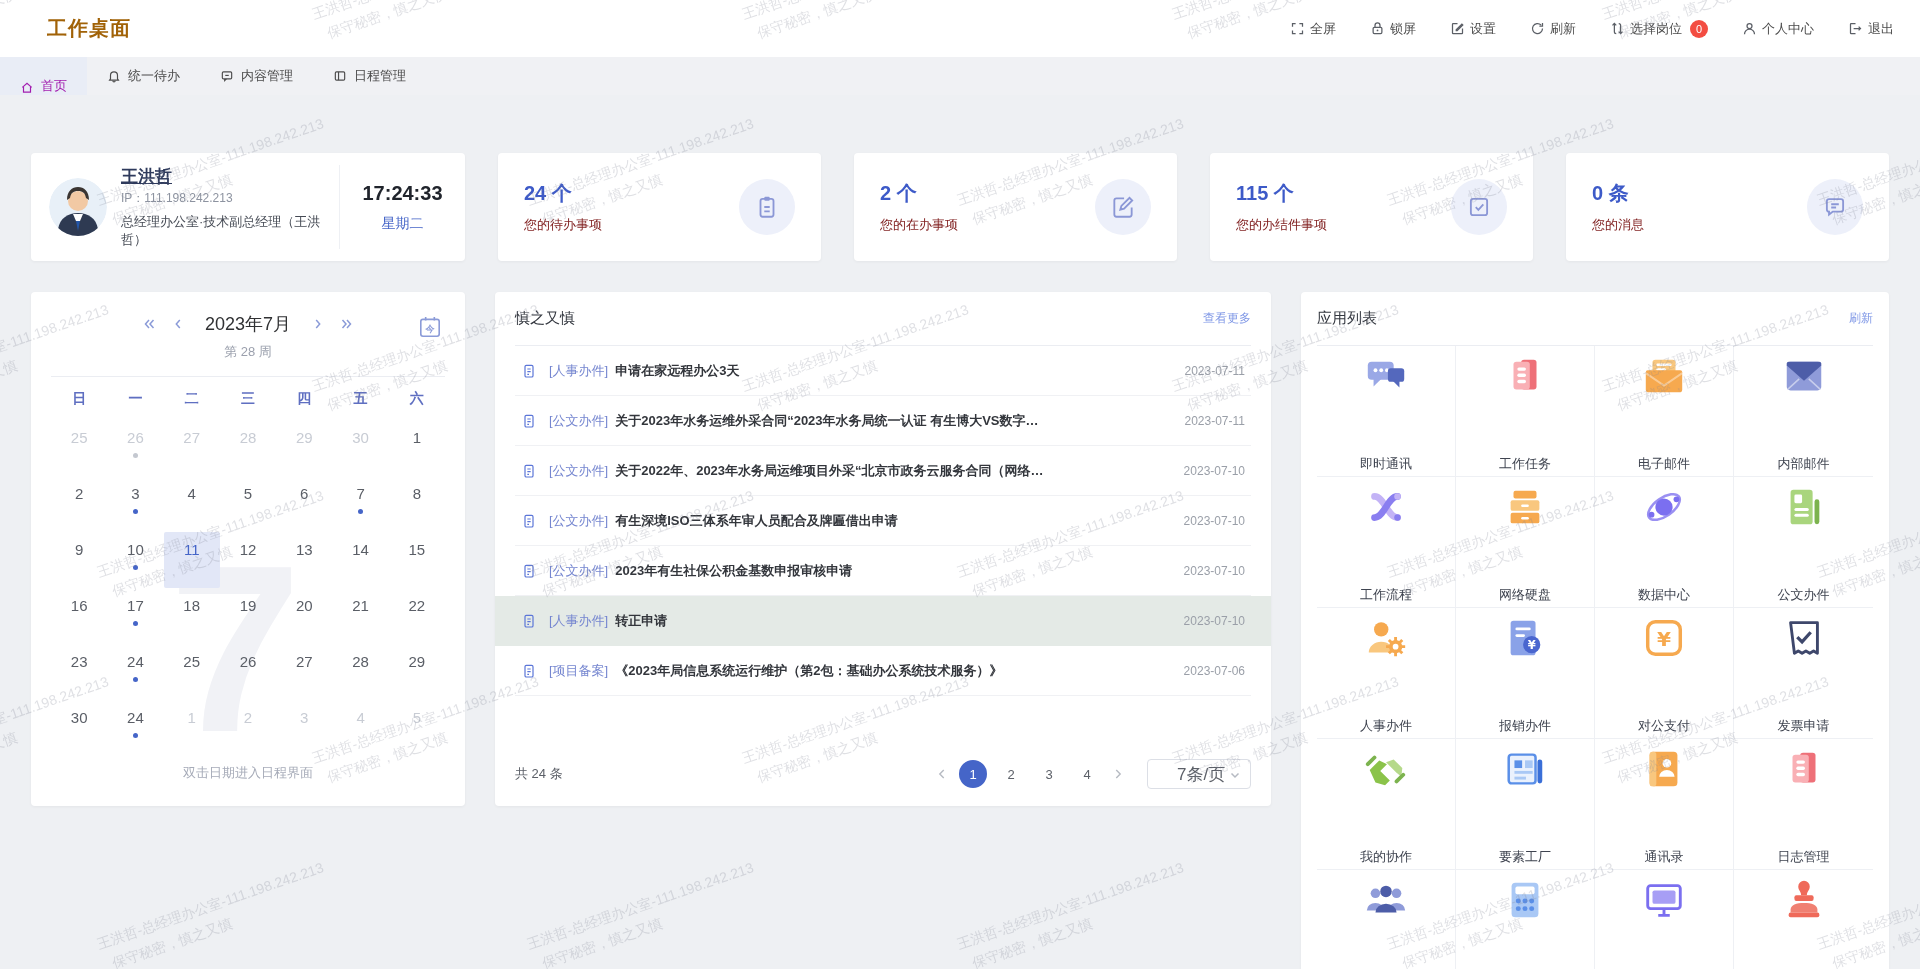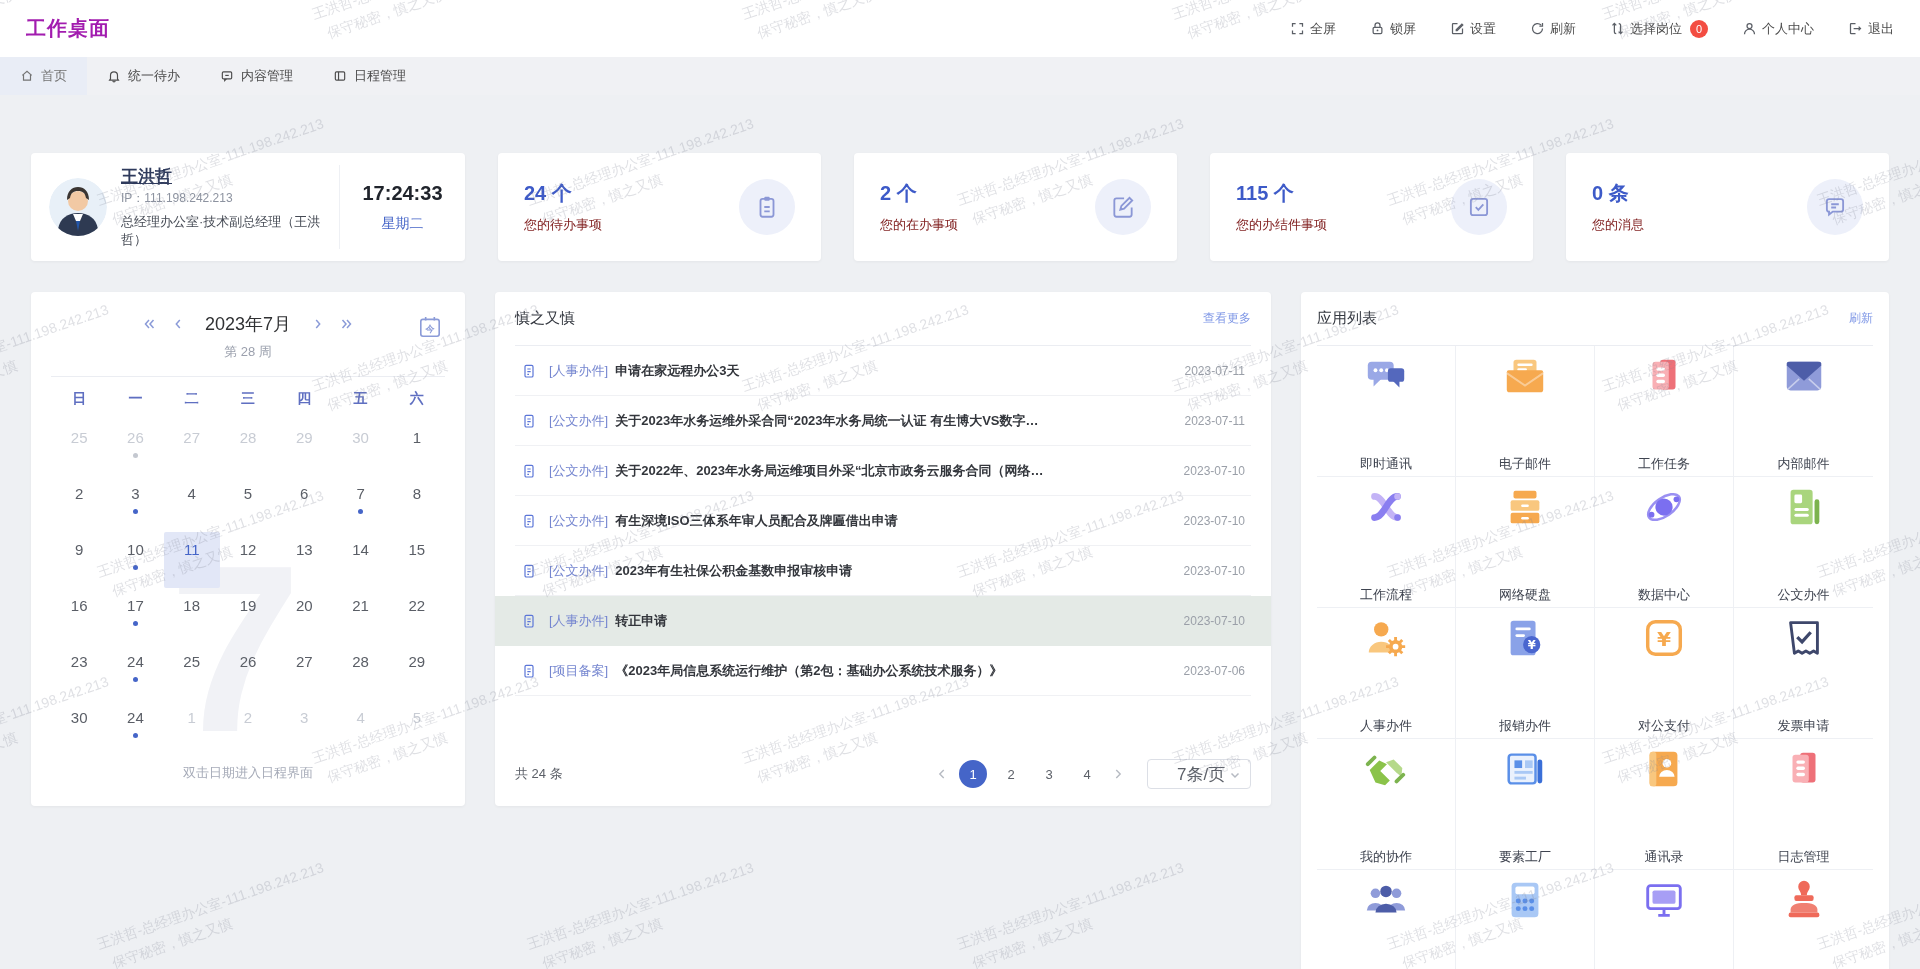--- a/index.html
+++ b/index.html
@@ -2,31 +2,31 @@
 <html><head>
 <meta charset="utf-8">
 <style>
   * { margin:0; padding:0; box-sizing:border-box; }
   html,body { width:1920px; height:969px; overflow:hidden; }
   body { font-family:"Liberation Sans","DejaVu Sans",sans-serif; background:#eef0f3; position:relative; color:#33363c; }
   svg { display:block; }
 
   
   .hdr { height:57px; background:#fff; display:flex; align-items:center; padding:0 26px; position:relative; z-index:2; }
-  .hdr-title { font-size:20px; font-weight:bold; color:#a21caf; letter-spacing:1px; }
+  .hdr-title { font-size:20px; font-weight:bold; color:#a16207; letter-spacing:1px;margin-left:21px; }
   .hdr-right { margin-left:auto; display:flex; align-items:center; gap:34px; }
   .h-item { display:flex; align-items:center; gap:5px; font-size:13px; color:#4c4c4c; cursor:pointer; }
   .h-icon svg { width:15px; height:15px; }
   .h-badge { background:#f34d42; color:#fff; border-radius:50%; width:18px; height:18px; font-size:11px; display:flex; align-items:center; justify-content:center; margin-left:3px; }
 
   
   .tabs { height:38px; background:#f0f1f4; display:flex; position:relative; z-index:2; }
   .tab { padding:0 20px; display:flex; align-items:center; gap:7px; font-size:13px; color:#4c4c4c; cursor:pointer; }
   .tab svg { width:14px; height:14px; }
-  .tab.active { background:#e9edf6; color:#737373; }
+  .tab.active { background:#e9edf6; color:#a21caf;align-items:flex-end; }
 
   
   .content { padding:58px 31px 0; position:relative; z-index:1; }
   .card { background:#fff; border-radius:4px; box-shadow:0 1px 3px rgba(31,35,41,.05); }
   .row1 { display:flex; gap:33px; }
   .row2 { display:flex; gap:30px; margin-top:31px; align-items:flex-start; }
 
   
   .user-card { width:434px; height:108px; display:flex; align-items:center; }
   .avatar { width:58px; height:58px; border-radius:50%; overflow:hidden; margin:0 14px 0 18px; flex:none; }
@@ -639,40 +639,40 @@
                 <circle cx="25" cy="18" r="2" fill="#fff"></circle>
                 <rect x="26" y="16" width="17" height="14" rx="3" fill="#5468bd"></rect>
                 <path d="M38 29v7l-7-7z" fill="#5468bd"></path>
               </svg>
             </span>
           <span class="a-label">即时通讯</span>
         </div>
         <div class="a-cell">
           <span class="a-ic">
               <svg viewBox="0 0 48 48">
+                <rect x="20" y="7" width="16" height="31" rx="3" fill="#ee7078"></rect>
+                <rect x="12" y="9" width="17" height="29" rx="3" fill="#f9b0b5"></rect>
+                <rect x="16" y="15" width="9" height="3.5" rx="1.7" fill="#fff"></rect>
+                <rect x="16" y="21.5" width="9" height="3.5" rx="1.7" fill="#fff"></rect>
+                <rect x="16" y="28" width="9" height="3.5" rx="1.7" fill="#fff"></rect>
+              </svg>
+            </span>
+          <span class="a-label">工作任务</span>
+        </div>
+        <div class="a-cell">
+          <span class="a-ic">
+              <svg viewBox="0 0 48 48">
                 <rect x="12" y="7" width="24" height="16" rx="3" fill="#f9c77e"></rect>
                 <rect x="16" y="11" width="16" height="2.6" rx="1.3" fill="#fff"></rect>
                 <rect x="16" y="16" width="10" height="2.6" rx="1.3" fill="#fff"></rect>
                 <path d="M7 18h34a2 2 0 0 1 2 2v18a3 3 0 0 1-3 3H8a3 3 0 0 1-3-3V20a2 2 0 0 1 2-2z" fill="#f6a94f"></path>
                 <path d="M5 21l19 13 19-13" fill="none" stroke="#fff" stroke-opacity=".4" stroke-width="2"></path>
               </svg>
             </span>
           <span class="a-label">电子邮件</span>
-        </div>
-        <div class="a-cell">
-          <span class="a-ic">
-              <svg viewBox="0 0 48 48">
-                <rect x="20" y="7" width="16" height="31" rx="3" fill="#ee7078"></rect>
-                <rect x="12" y="9" width="17" height="29" rx="3" fill="#f9b0b5"></rect>
-                <rect x="16" y="15" width="9" height="3.5" rx="1.7" fill="#fff"></rect>
-                <rect x="16" y="21.5" width="9" height="3.5" rx="1.7" fill="#fff"></rect>
-                <rect x="16" y="28" width="9" height="3.5" rx="1.7" fill="#fff"></rect>
-              </svg>
-            </span>
-          <span class="a-label">工作任务</span>
         </div>
         <div class="a-cell">
           <span class="a-ic">
               <svg viewBox="0 0 48 48">
                 <rect x="6" y="9" width="36" height="30" rx="4" fill="#8f9bd9"></rect>
                 <path d="M6 13l18 16 18-16v-2a2 2 0 0 0-2-2H8a2 2 0 0 0-2 2z" fill="#4d5da8"></path>
                 <path d="M7 38l12-11M41 38L29 27" stroke="#fff" stroke-opacity=".5" stroke-width="1.6"></path>
               </svg>
             </span>
           <span class="a-label">内部邮件</span>

